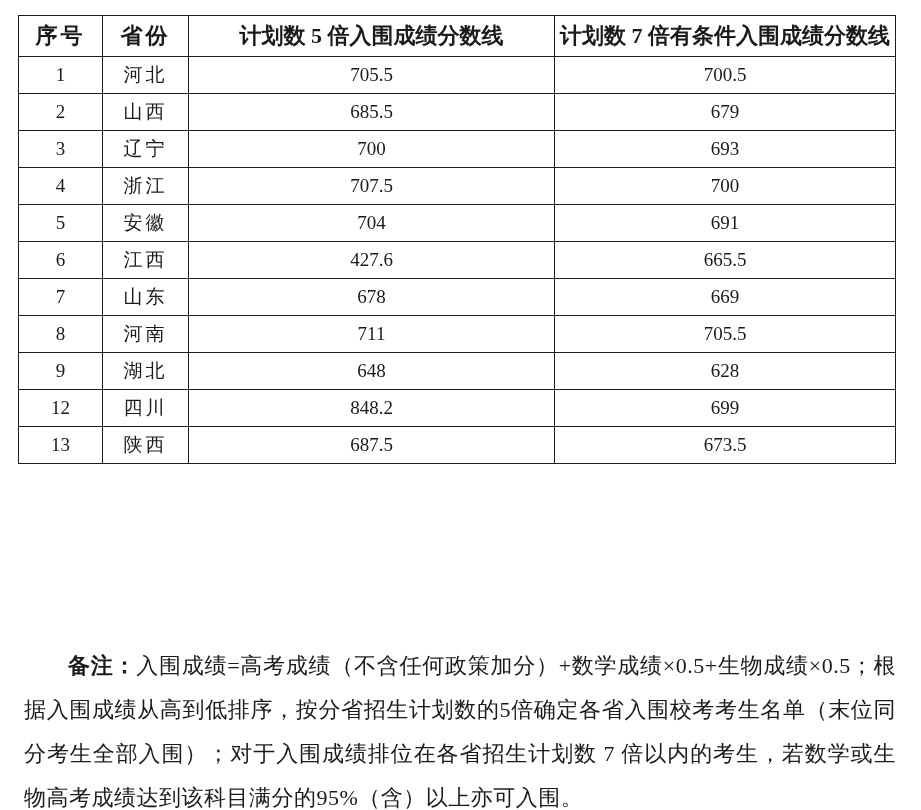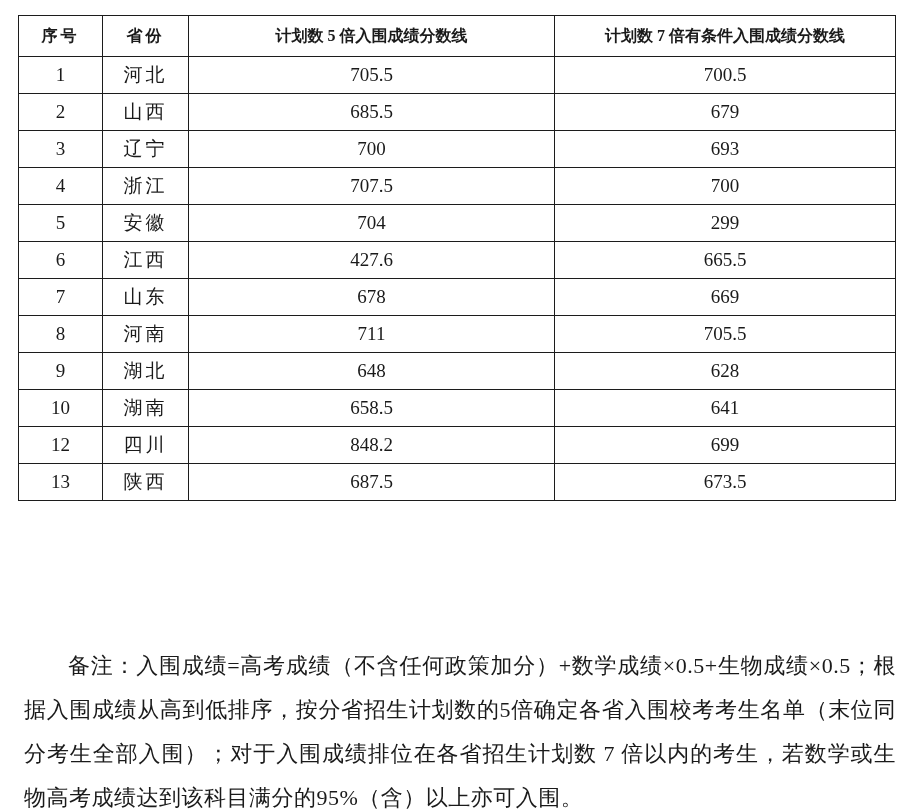--- a/index.html
+++ b/index.html
@@ -26,21 +26,21 @@
   }
   .score-table th, .score-table td {
     border: 1px solid #1c1c1c;
     text-align: center;
     vertical-align: middle;
     overflow: hidden;
     white-space: nowrap;
   }
   .score-table th {
     height: 41px;
-    font-size: 16px;
+    font-size: 22px;
     font-weight: bold;
   }
   .score-table td {
     height: 37px;
     font-size: 19px;
     font-weight: normal;
   }
   .score-table col.c-no   { width: 84px; }
   .score-table col.c-prov { width: 86px; }
   .score-table col.c-l5   { width: 366px; }
@@ -53,21 +53,21 @@
     left: 24px;
     top: 644px;
     width: 872px;
     font-size: 22px;
     line-height: 44px;
     text-align: justify;
     text-indent: 2em;
     letter-spacing: 0.5px;
   }
   .note .note-label {
-    font-weight: normal;
+    font-weight: bold;
   }
 </style>
 </head>
 <body>
 
 <div class="page">
 
   <table class="score-table">
     <colgroup>
       <col class="c-no">
@@ -110,21 +110,21 @@
           <td>4</td>
           <td class="narrow">浙江</td>
           <td>707.5</td>
           <td>700</td>
         </tr>
 
         <tr>
           <td>5</td>
           <td class="narrow">安徽</td>
           <td>704</td>
-          <td>299</td>
+          <td>691</td>
         </tr>
 
         <tr>
           <td>6</td>
           <td class="narrow">江西</td>
           <td>427.6</td>
           <td>665.5</td>
         </tr>
 
         <tr>
@@ -141,26 +141,20 @@
           <td>705.5</td>
         </tr>
 
         <tr>
           <td>9</td>
           <td class="narrow">湖北</td>
           <td>648</td>
           <td>628</td>
         </tr>
 
-        <tr>
-          <td>10</td>
-          <td class="narrow">湖南</td>
-          <td>658.5</td>
-          <td>641</td>
-        </tr>
 
 
         <tr>
           <td>12</td>
           <td class="narrow">四川</td>
           <td>848.2</td>
           <td>699</td>
         </tr>
 
         <tr>

